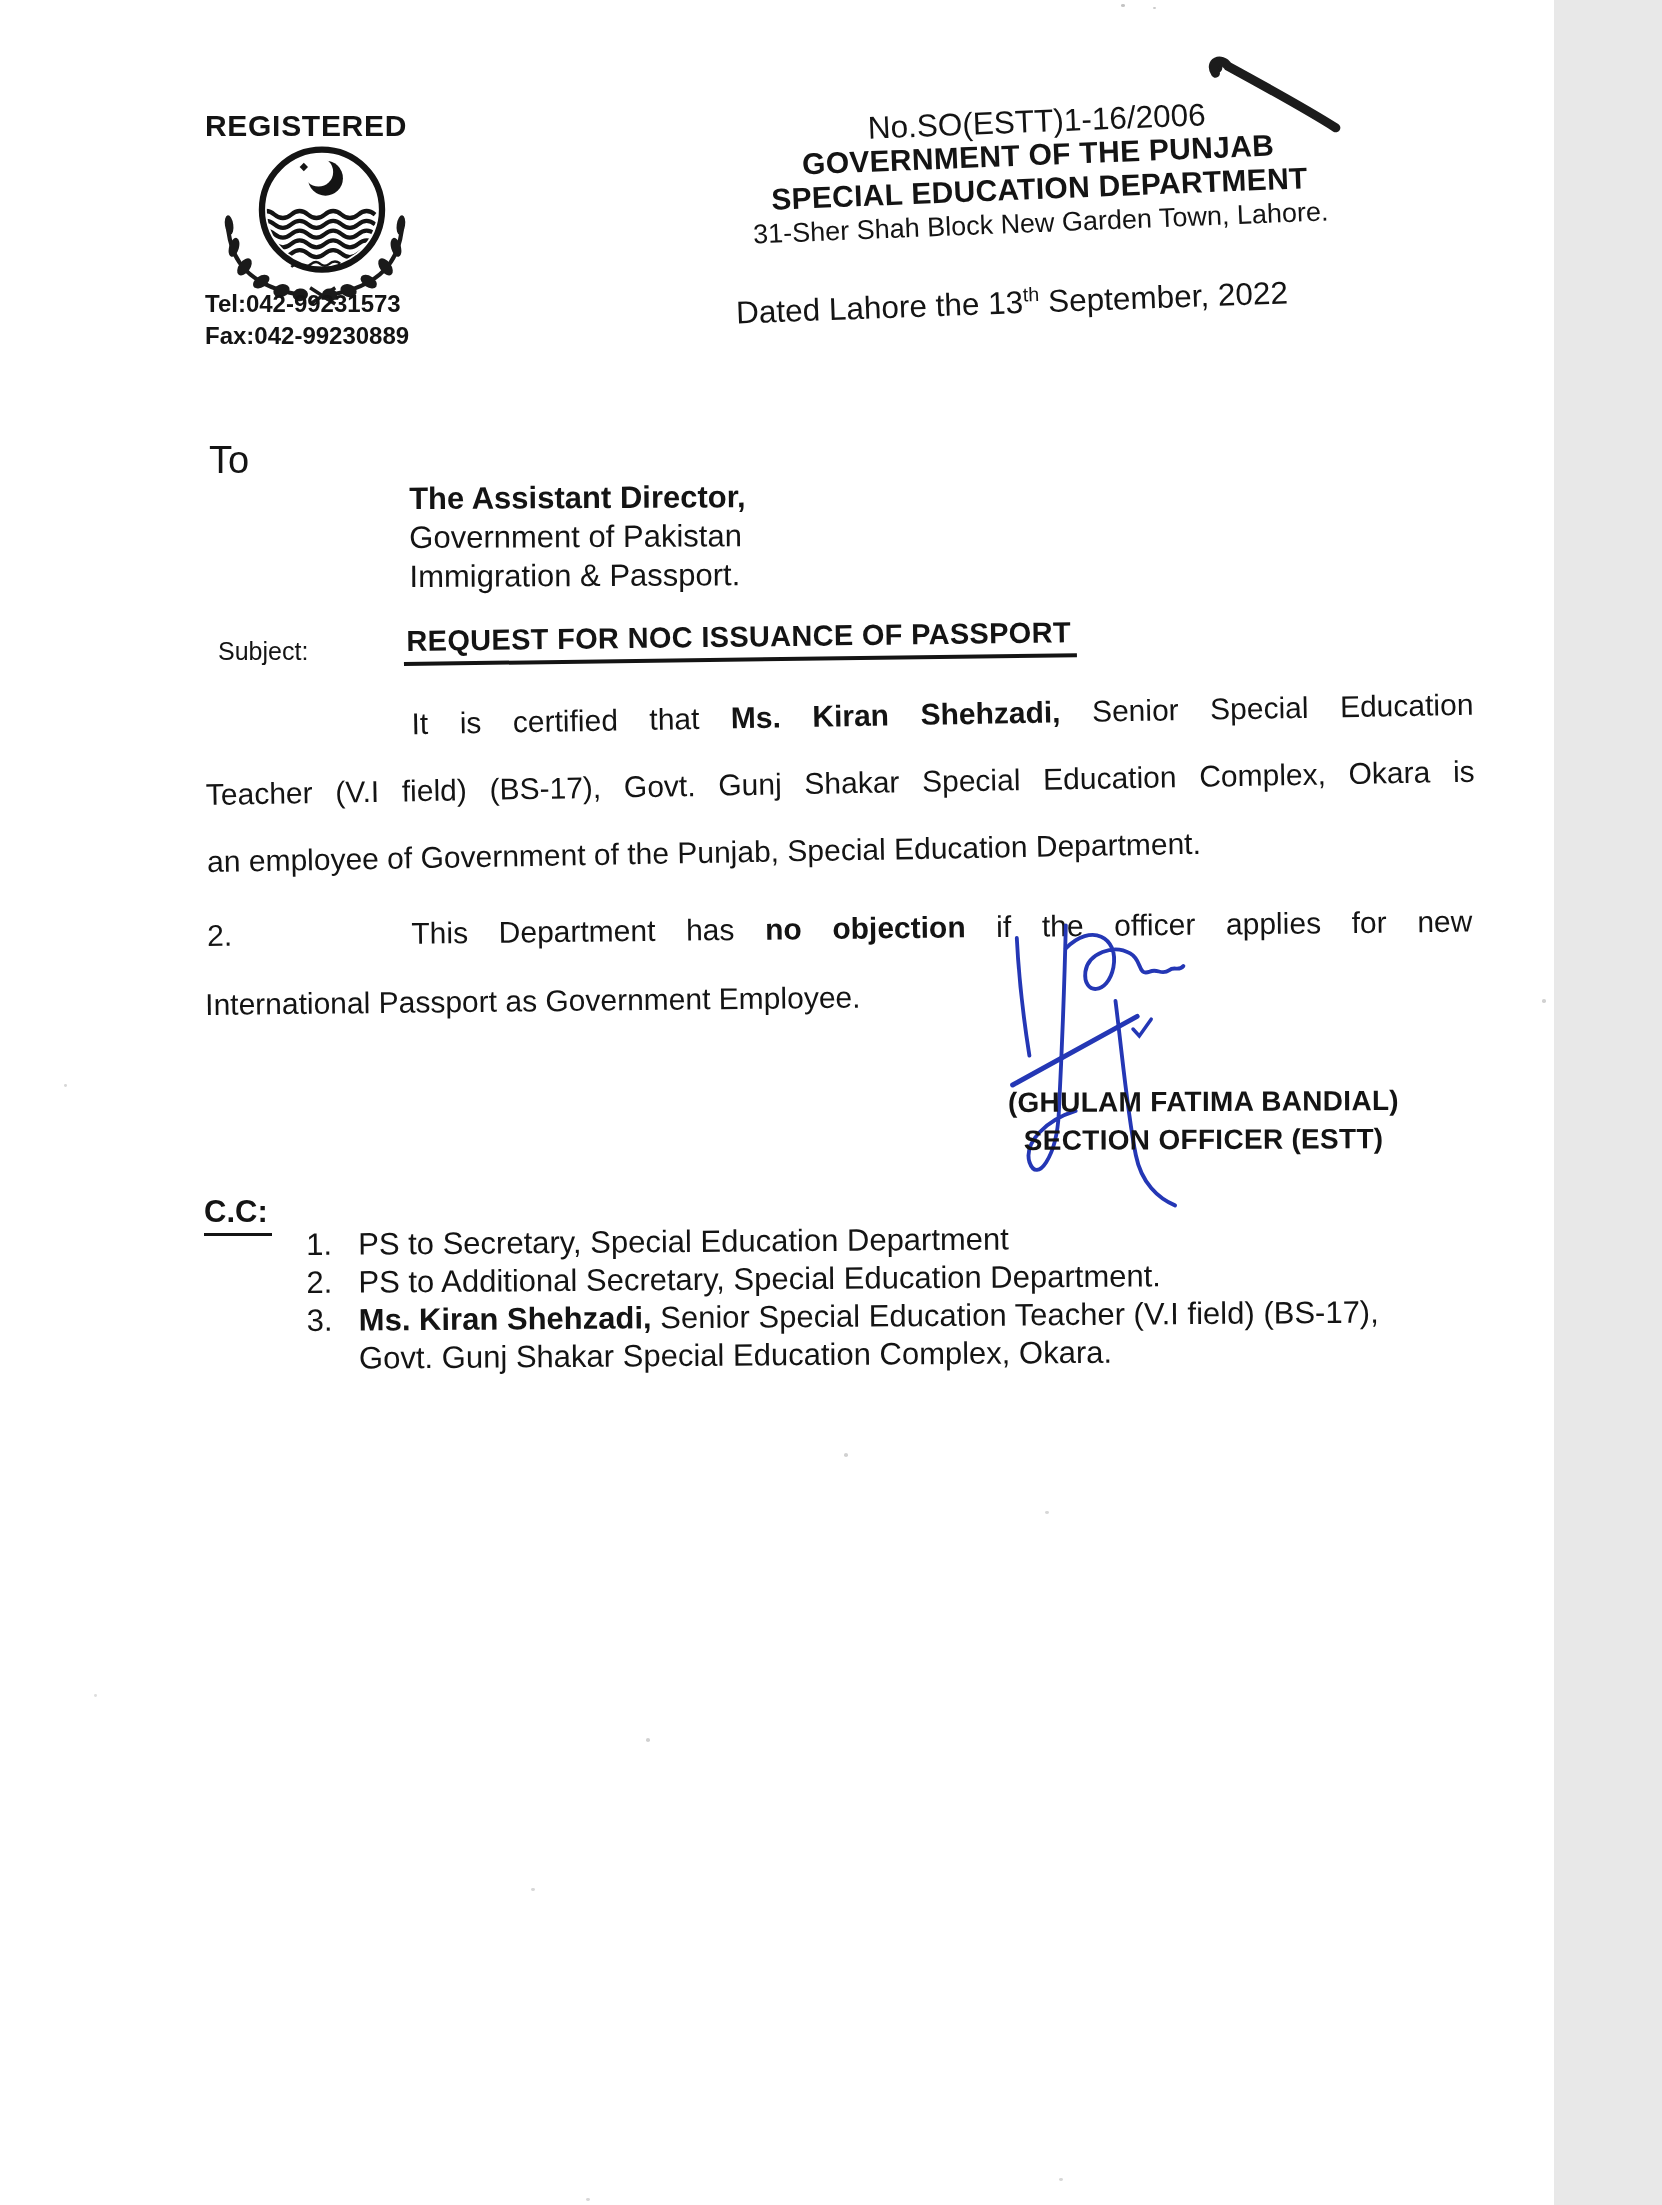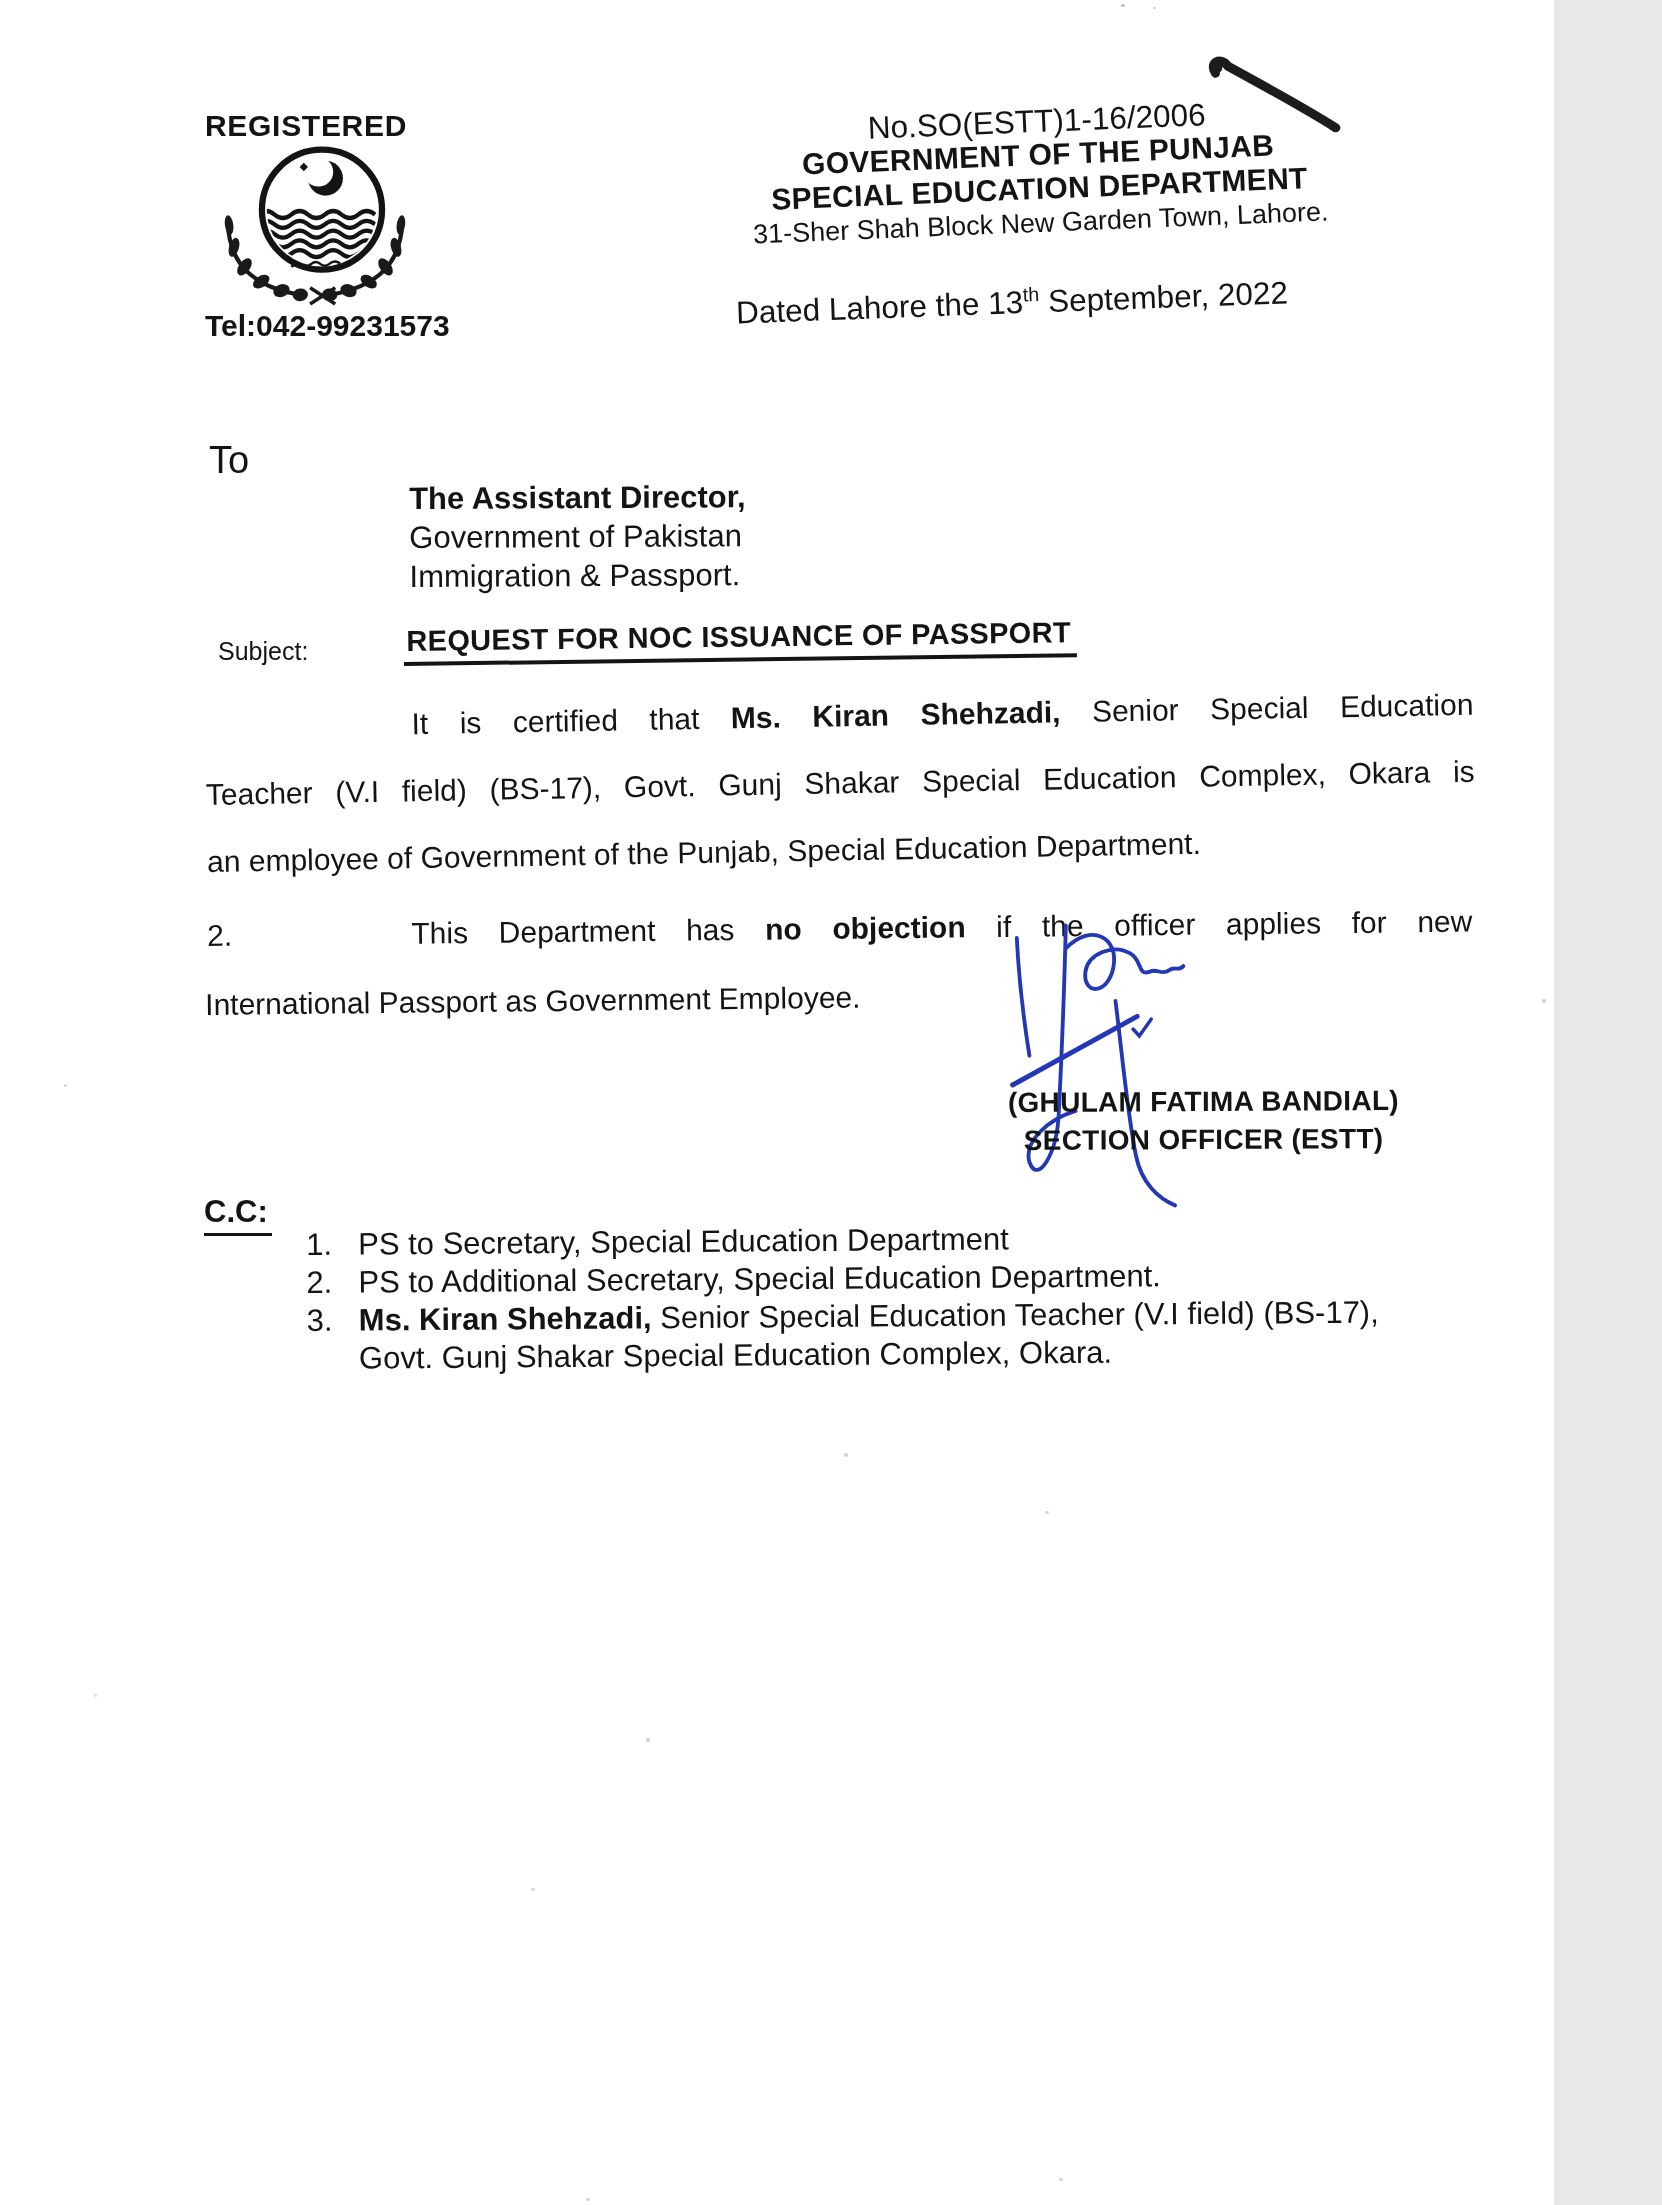--- a/index.html
+++ b/index.html
@@ -6,21 +6,21 @@
   .page{
     position:relative;width:1554px;height:2205px;background:#ffffff;
     font-family:"Liberation Sans","DejaVu Sans",sans-serif;color:#141414;
     overflow:hidden;
     text-decoration:underline;
   }
   .abs{position:absolute;}
   .b{font-weight:700;}
   
   .registered{left:205px;top:109px;font-size:30px;font-weight:700;letter-spacing:0.7px;}
-  .contact{left:205px;top:310px;font-size:30px;font-weight:700;line-height:31.5px;}
+  .contact{left:205px;top:288px;font-size:24px;font-weight:700;line-height:31.5px;}
   .contact .email{border-bottom:2.8px solid #141414;padding-bottom:1.4px;display:inline-block;}
   
   .head-right{left:728px;top:104px;width:616px;text-align:center;
     transform:rotate(-2.3deg);transform-origin:center top;line-height:34px;}
   .ref-no{font-size:31.5px;}
   .gov1,.gov2{font-size:30px;font-weight:700;letter-spacing:0.3px;}
   .addr{font-size:27px;}
   .date-line{left:736px;top:294px;font-size:31.5px;transform:rotate(-2.1deg);transform-origin:left center;white-space:nowrap;}
   .date-line sup{font-size:19.6px;}
   
@@ -98,20 +98,21 @@
         <ellipse cx="60" cy="197" rx="8" ry="13" transform="rotate(56 60 197)"></ellipse>
         <ellipse cx="89" cy="210" rx="9" ry="12" transform="rotate(70 89 210)"></ellipse>
         <ellipse cx="116" cy="216" rx="9" ry="11" transform="rotate(82 116 216)"></ellipse>
       </g>
       <path d="M130,229 L166,206 M166,229 L130,206" stroke="#1a1a1a" stroke-width="5" fill="none"></path>
     </g>
   </svg>
 
   <div class="abs contact">
     <div>Tel:042-99231573</div>
+    <div>Fax:042-99230889</div>
   </div>
 
   <div class="abs head-right">
     <div class="ref-no">No.SO(ESTT)1-16/2006</div>
     <div class="gov1">GOVERNMENT OF THE PUNJAB</div>
     <div class="gov2">SPECIAL EDUCATION DEPARTMENT</div>
     <div class="addr">31-Sher Shah Block New Garden Town, Lahore.</div>
   </div>
 
   <svg class="abs" style="left:1200px;top:55px;" width="154" height="84" viewBox="0 0 220 120">

